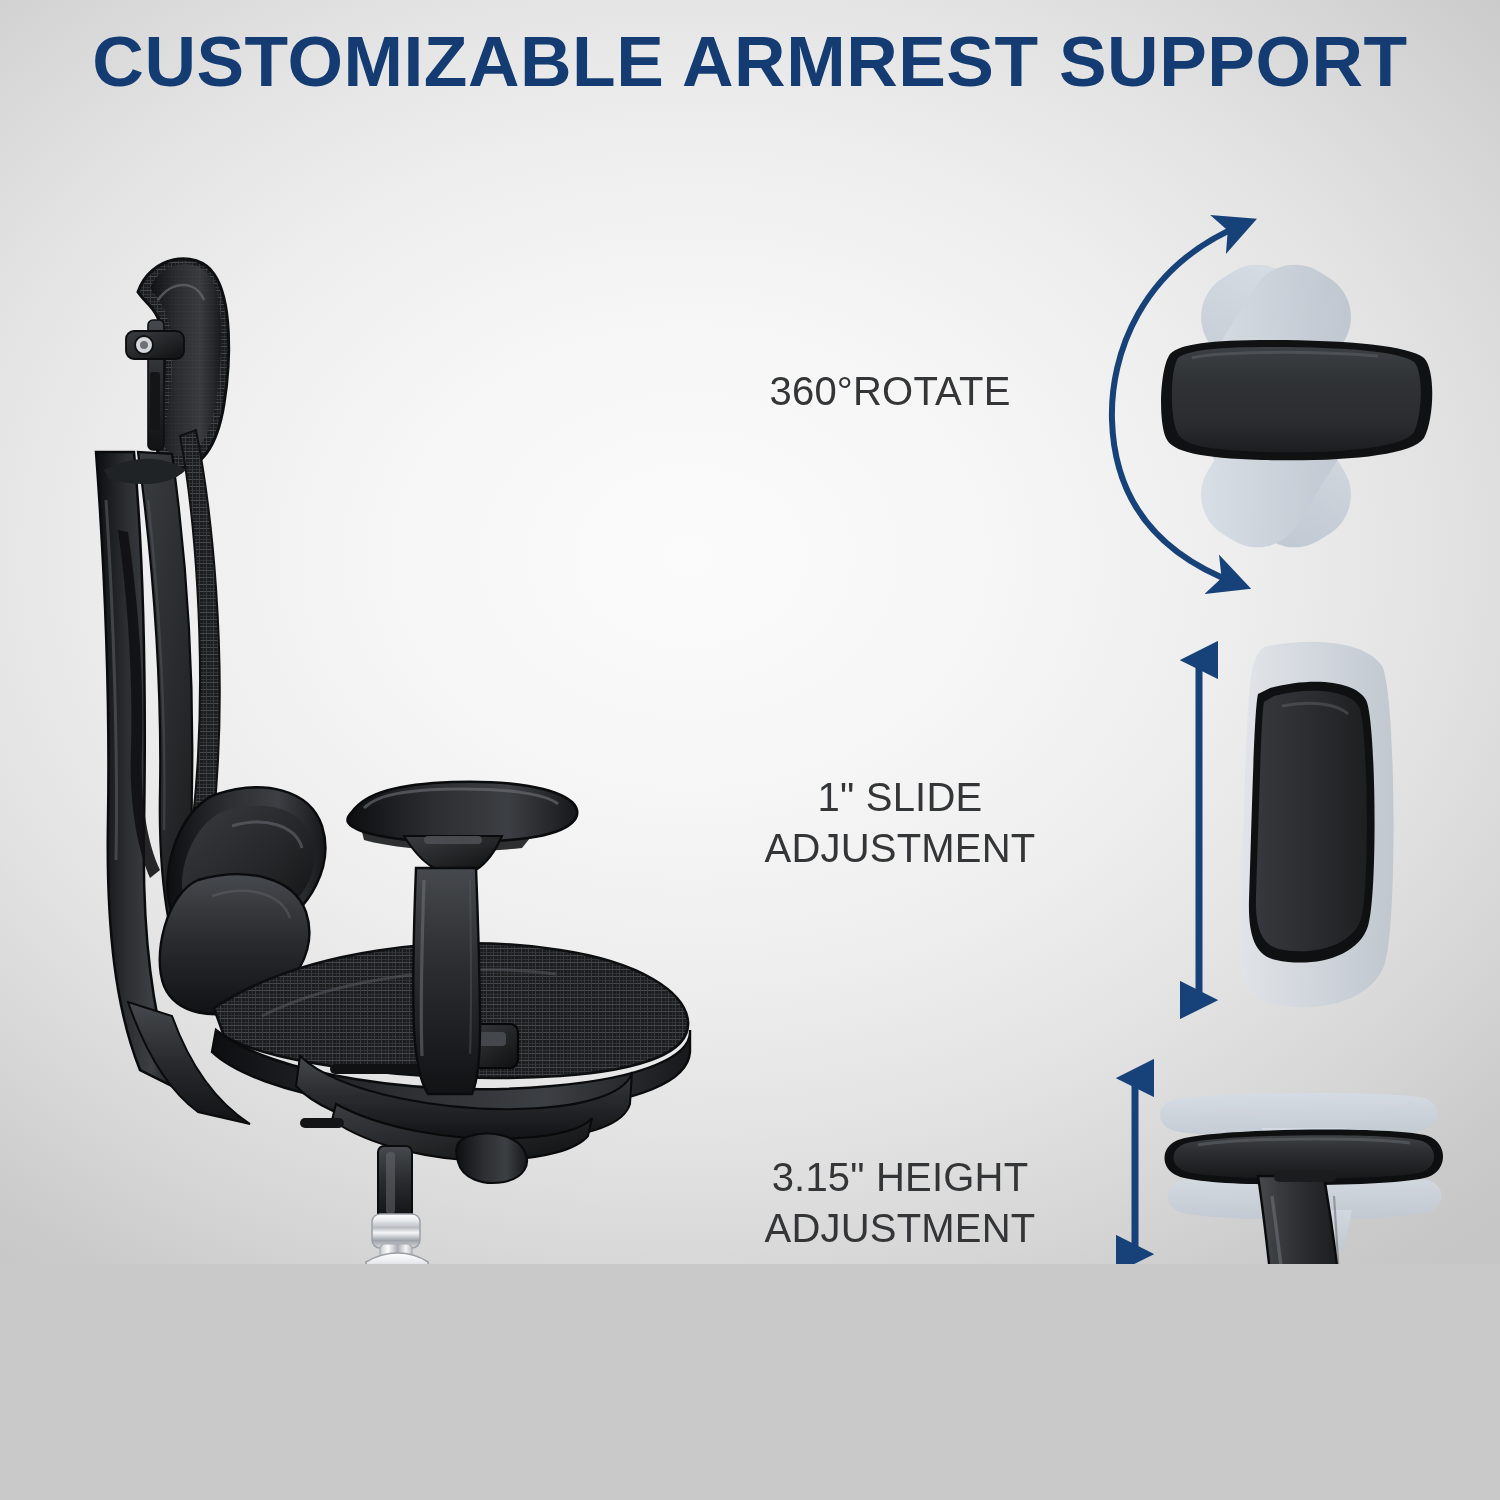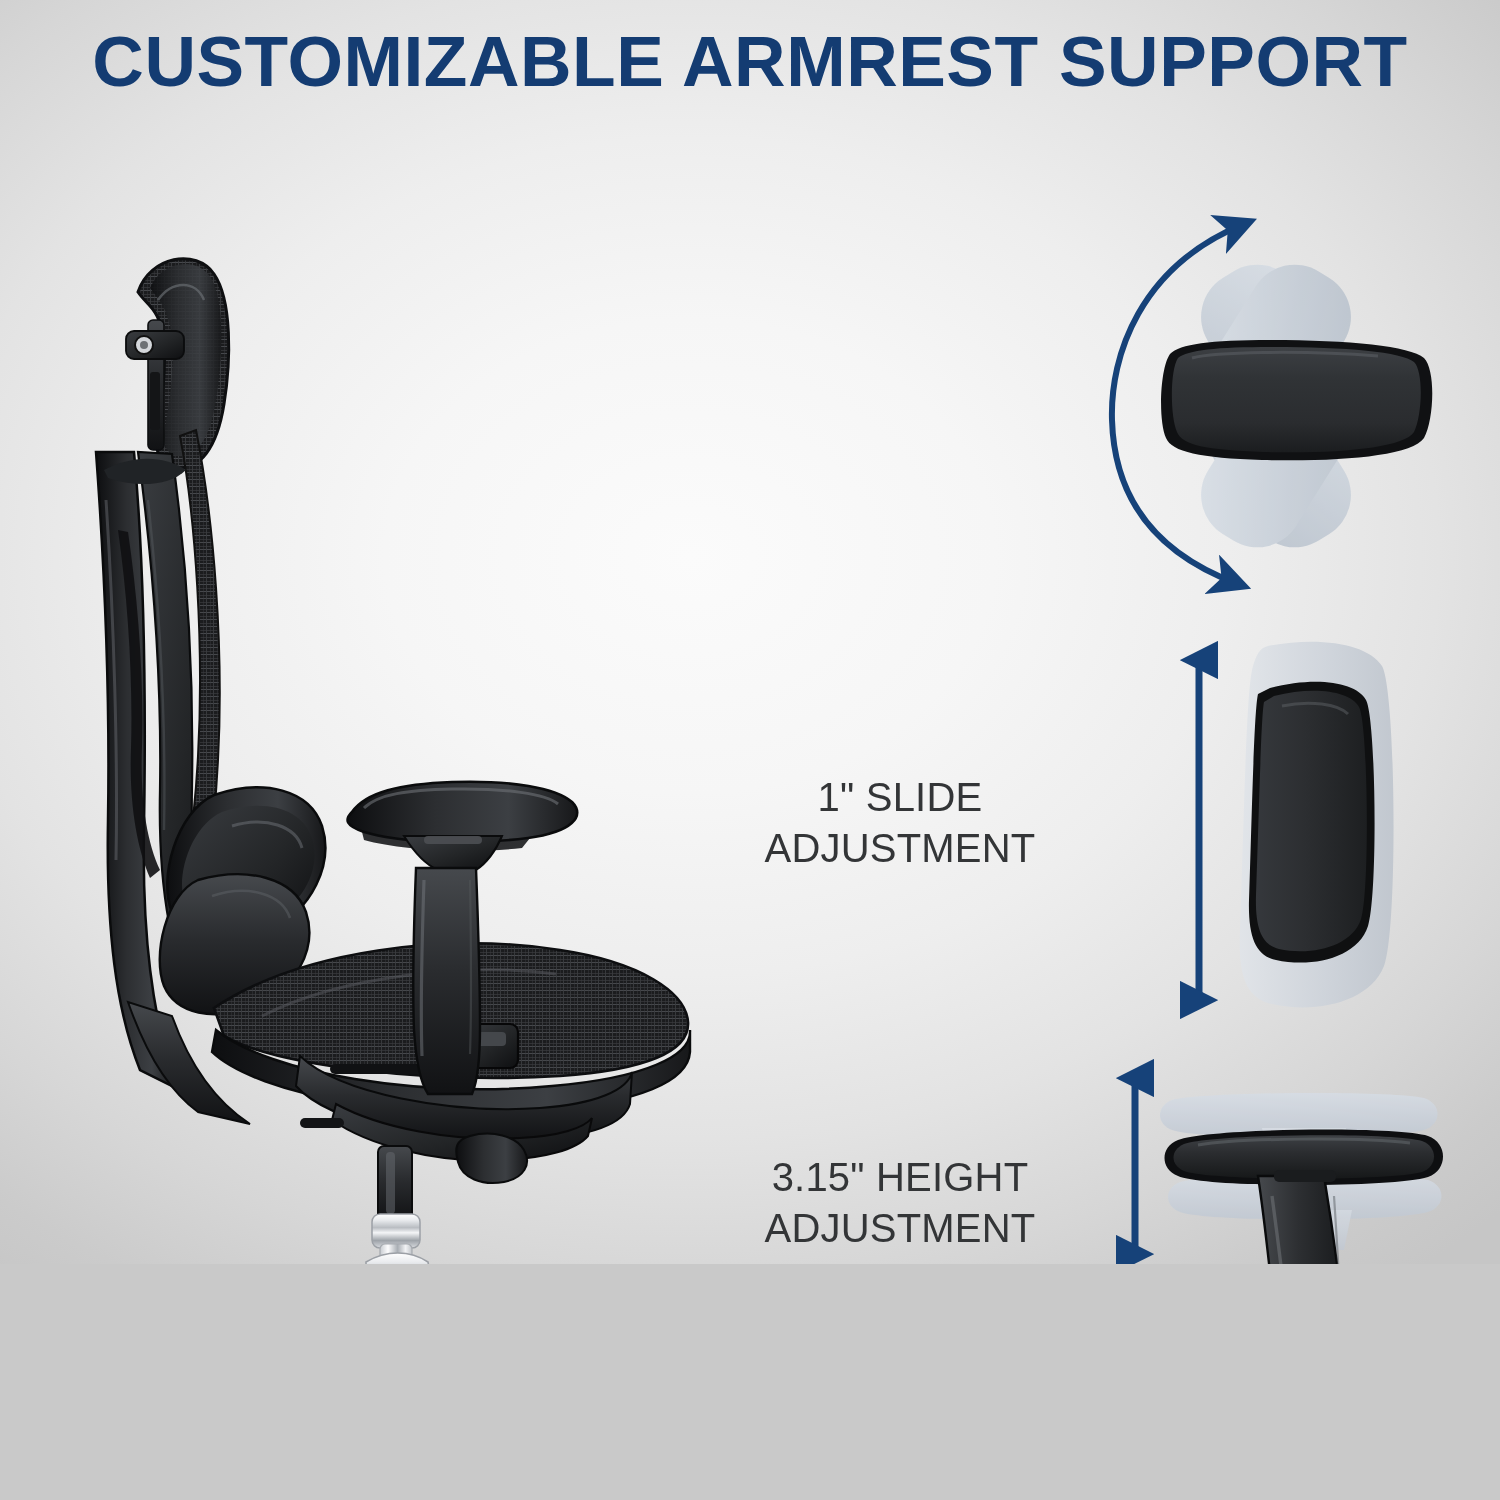--- a/index.html
+++ b/index.html
@@ -292,20 +292,21 @@
         <ellipse cx="558" cy="1420" rx="24" ry="31" fill="#3a3d41" opacity="0.85"></ellipse>
       </g>
       <g>
         <rect x="648" y="1370" width="26" height="22" rx="5" fill="#d8dbdf" stroke="#a5a9ae" stroke-width="1.2"></rect>
         <ellipse cx="684" cy="1414" rx="36" ry="33" fill="url(#caster)"></ellipse>
         <ellipse cx="670" cy="1414" rx="25" ry="32" fill="#3a3d41" opacity="0.85"></ellipse>
       </g>
     </g>
   </svg>
 
+  <div class="feat-label" id="label-rotate">360°ROTATE</div>
 
   <svg class="layer" viewBox="0 0 1500 1500" xmlns="http://www.w3.org/2000/svg">
     <defs>
       <linearGradient id="padTop" x1="0" y1="0" x2="0" y2="1">
         <stop offset="0%" stop-color="#3c3f43"></stop>
         <stop offset="30%" stop-color="#303336"></stop>
         <stop offset="72%" stop-color="#2a2c2f"></stop>
         <stop offset="100%" stop-color="#1b1d1f"></stop>
       </linearGradient>
       <linearGradient id="ghostG" x1="0" y1="0" x2="1" y2="1">

